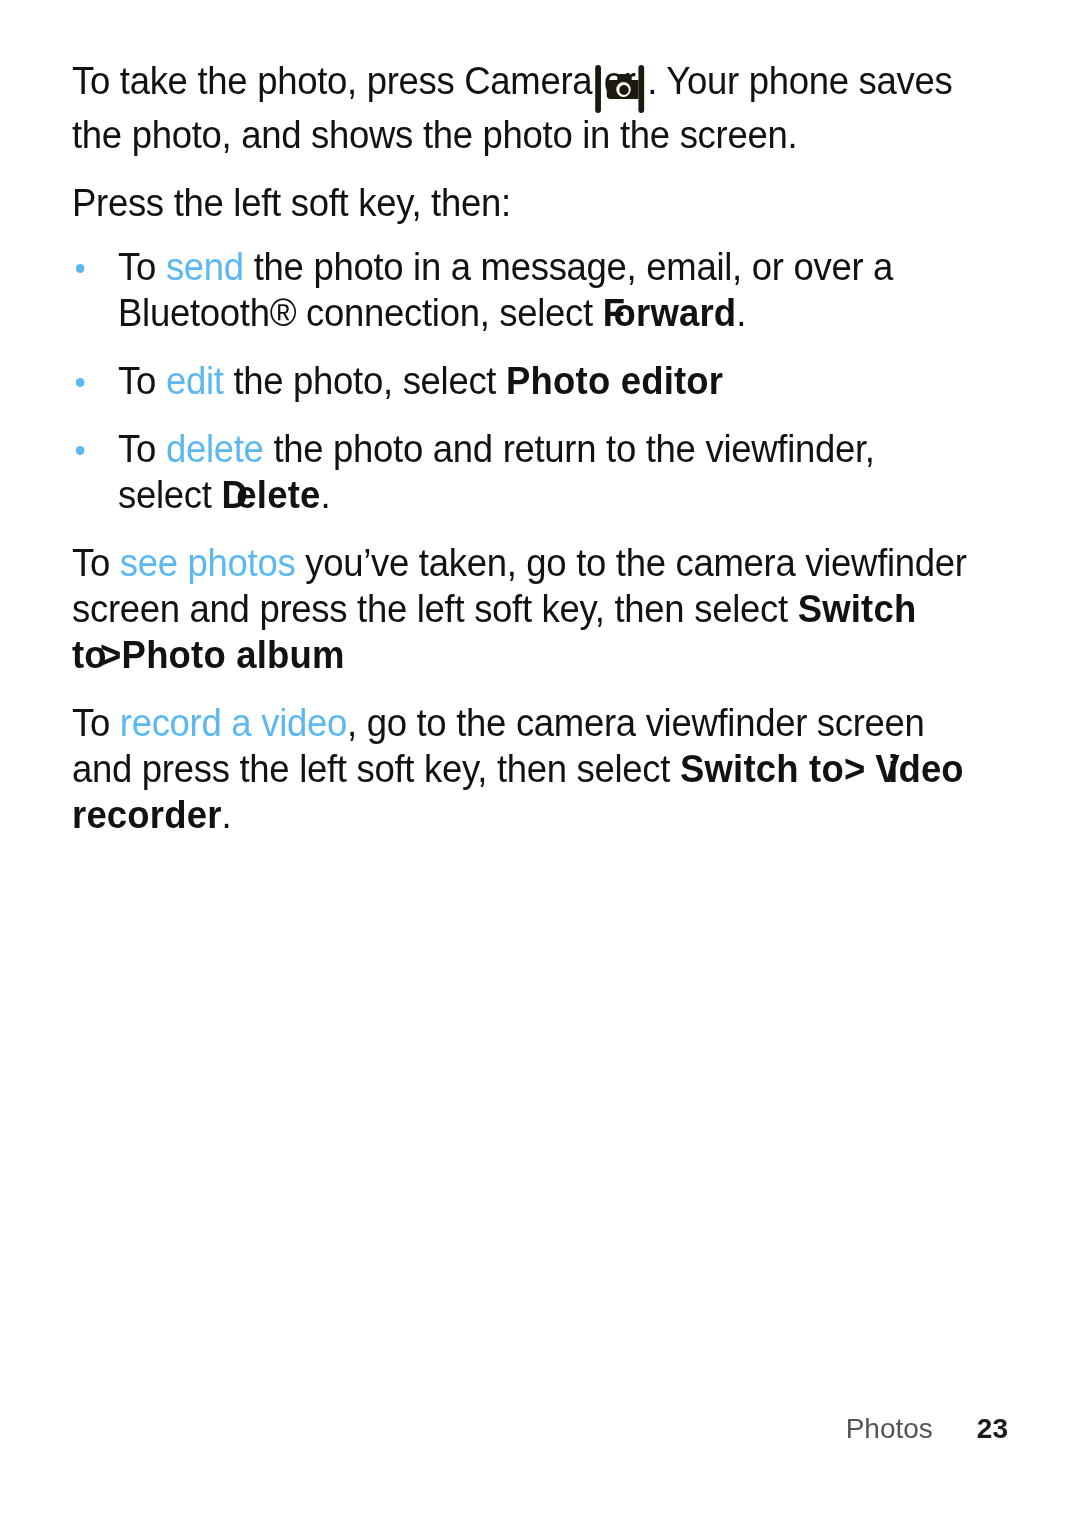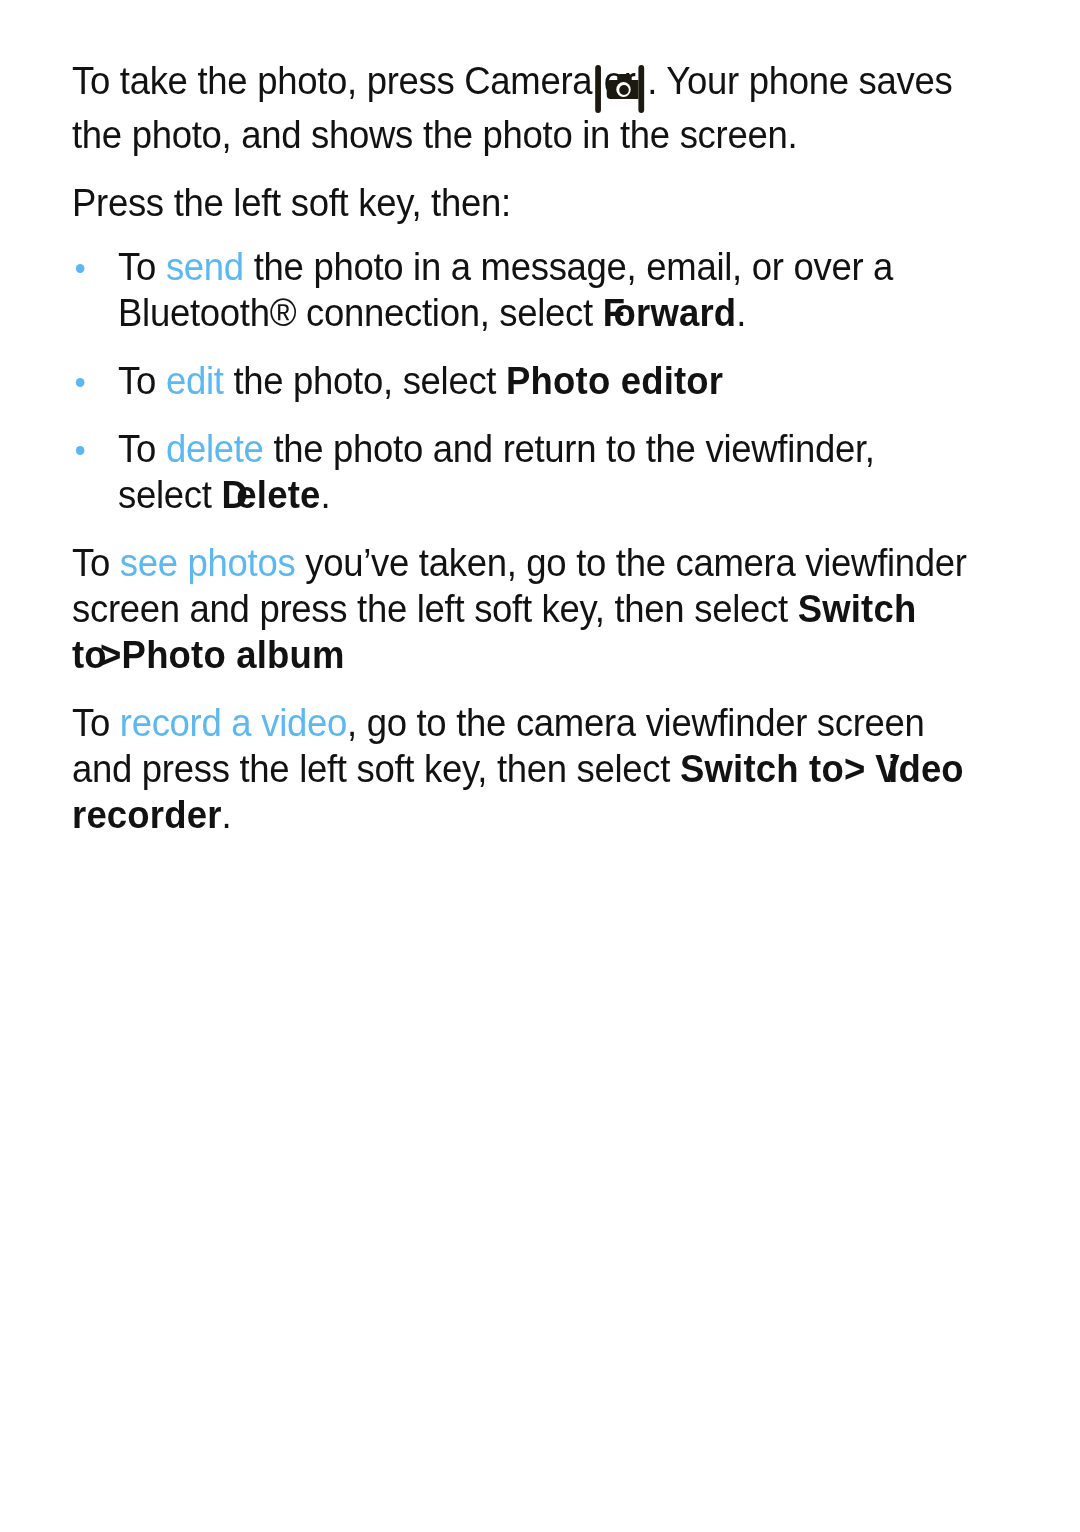--- a/index.html
+++ b/index.html
@@ -197,14 +197,17 @@
       </li>
 
     </ul>
 
     <p class="para"><span>To </span><span class="accent">see photos</span><span> you’ve taken, go to the camera viewfinder screen and press the left soft key, then select </span><span class="menu">Switch to</span><span class="menu gt-overlap">&gt;</span><span class="menu">Photo album</span><span></span></p>
 
     <p class="para"><span>To </span><span class="accent">record a video</span><span>, go to the camera viewfinder screen and press the left soft key, then select </span><span class="menu">Switch to</span><span class="menu">&gt;</span>&nbsp;<span class="menu overlap-lead">V</span><span class="menu">ideo recorder</span><span>.</span></p>
 
   </div>
 
+  <div class="footer">
+    <span class="footer-section">Photos</span><span class="footer-page">23</span>
+  </div>
 
 </div>
 
 </body></html>

